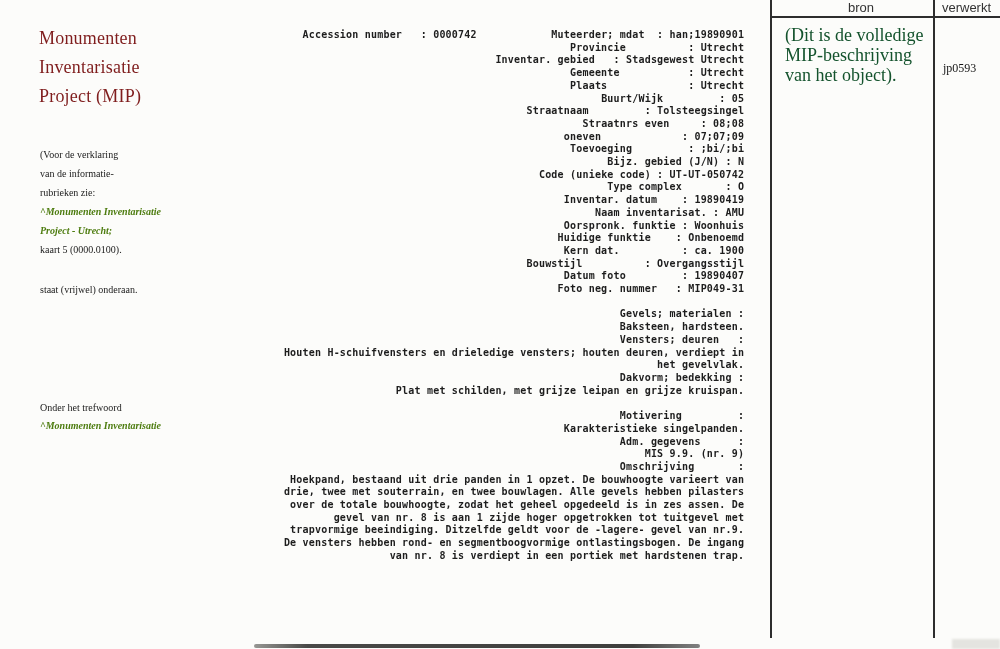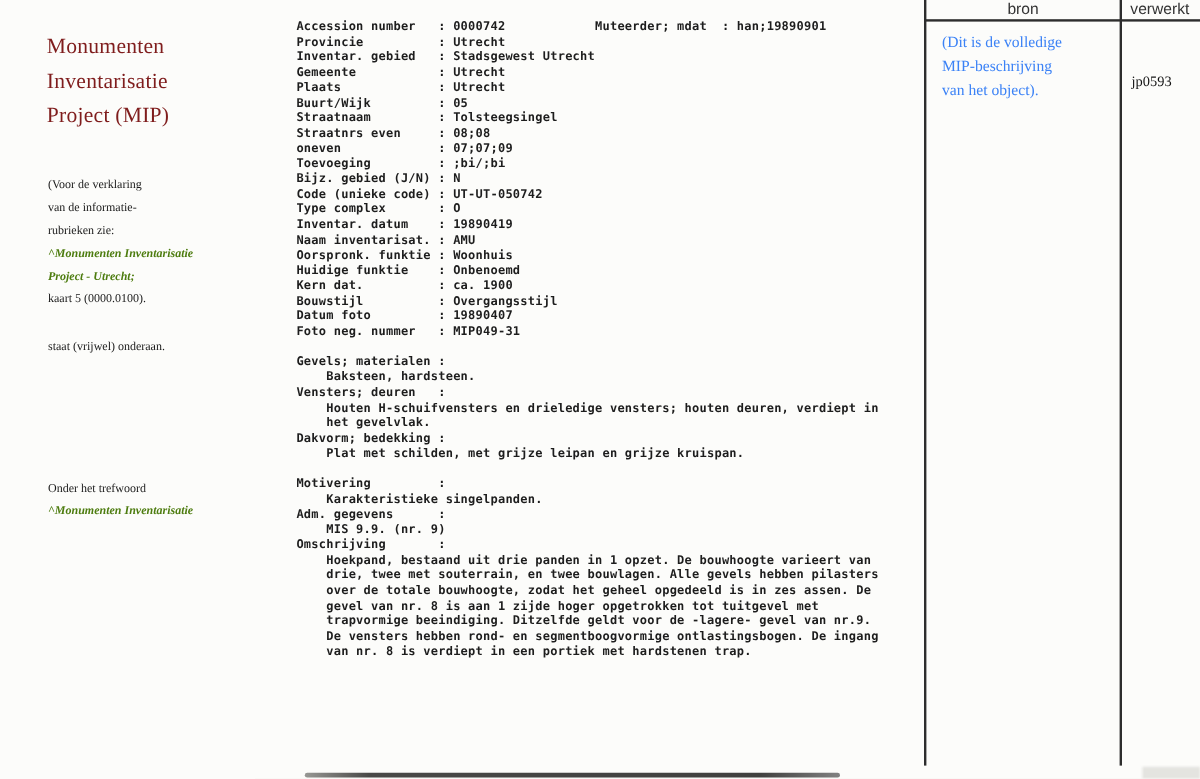--- a/index.html
+++ b/index.html
@@ -22,43 +22,44 @@
     white-space:pre-line;
   }
   .note{position:absolute;left:40px;width:215px;font-size:10px;color:#1a1a1a;}
   .note div{white-space:nowrap;}
   .note b{font-weight:bold;color:#4d7c0f;font-style:italic;}
   .note1{top:145px;line-height:19px;}
   .note2{top:280px;line-height:19px;}
   .note3{top:399px;line-height:17.5px;}
   
   .record{
-    position:absolute;left:243px;top:13px;margin:4px;
+    position:absolute;left:243px;top:13px;margin:16px;
     font-family:"DejaVu Sans Mono", monospace;
     font-size:10px;line-height:12.7px;font-weight:bold;
     letter-spacing:.2px;
     color:#1d1d1d;
     white-space:pre;
+    text-align:right;
   }
   
   .vline{position:absolute;top:0;width:2px;height:638px;background:#2d2d2d;}
   .vline1{left:770px;}
   .vline2{left:933px;}
   .hline{position:absolute;left:770px;top:16px;width:230px;height:2px;background:#2d2d2d;}
   .colhead{
     position:absolute;top:1px;height:14px;
     font-family:"Liberation Sans", sans-serif;
     font-size:13px;line-height:14px;color:#333;
     text-align:center;
   }
-  .bron-head{left:772px;width:161px;}
+  .bron-head{left:772px;width:178px;}
   .verwerkt-head{left:935px;width:63px;}
   .bron-note{
     position:absolute;left:785px;top:25px;width:150px;
-    font-size:13px;line-height:20px;color:#3b82f6;
+    font-size:18px;line-height:20px;color:#14532d;
     white-space:pre-line;
   }
   .verwerkt-value{
     position:absolute;left:943px;top:61px;
     font-size:12px;color:#141414;
   }
   
   .scan-band{
     position:absolute;left:254px;top:644px;width:446px;height:4px;
     border-radius:2px;

